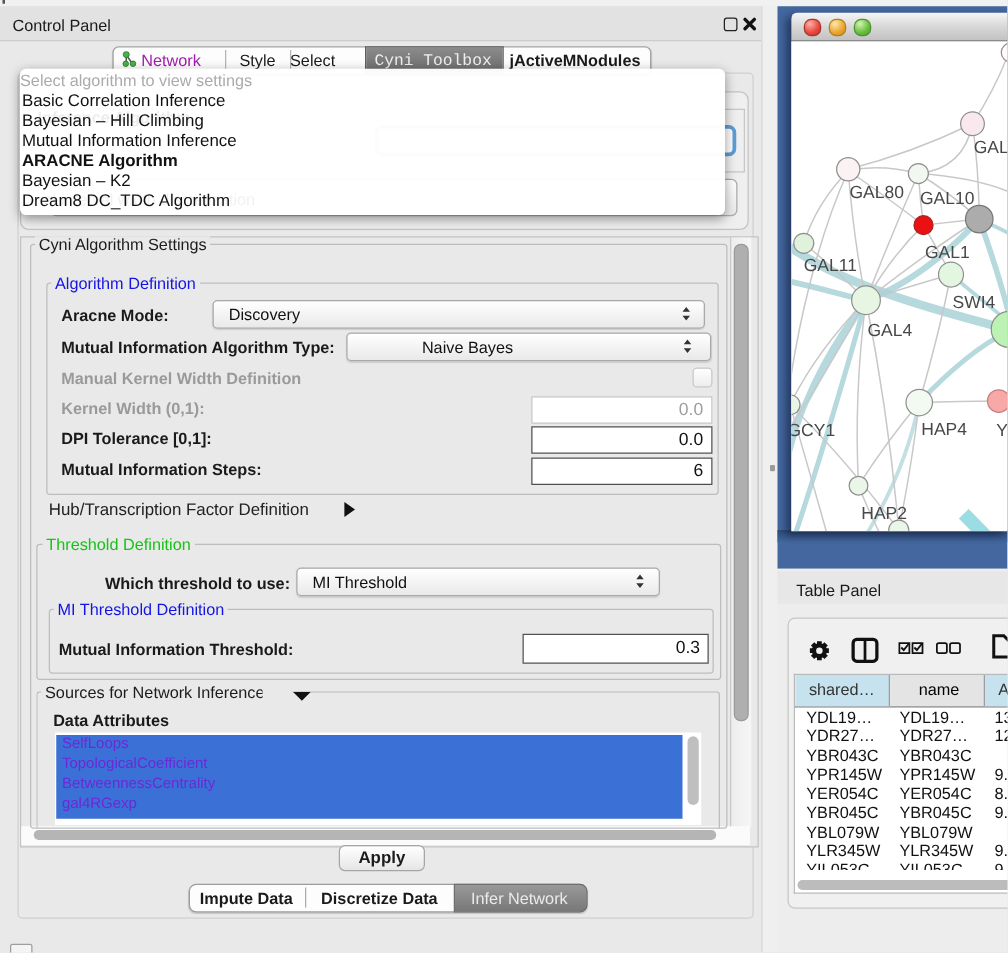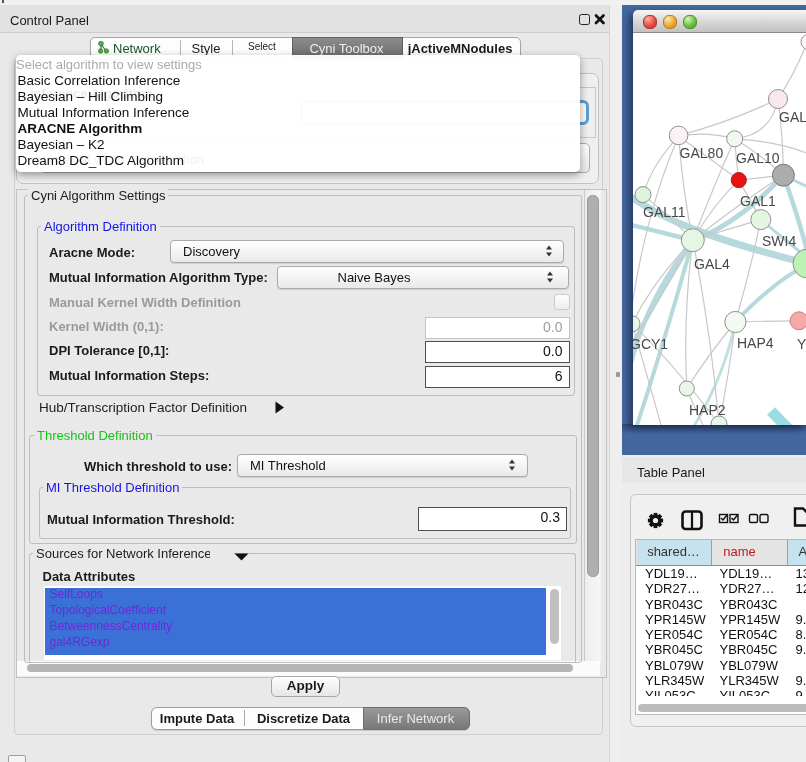--- a/index.html
+++ b/index.html
@@ -144,21 +144,21 @@
     </g>
 
     <path d="M164,13.5 h8 l6,6 v11 h-14 z" fill="none" stroke="#111" stroke-width="2.4"></path>
   </svg>
 
   <div class="abs" style="left:3.5px;top:44px;width:178px;height:174px;background:#FFF;border:1px solid #B9B9B9;border-right:none;overflow:hidden;">
     <div class="abs" style="left:0;top:0;width:176px;height:25px;border-bottom:1px solid #8E8E8E;background:#E4E4E4;"></div>
     <div class="abs" style="left:1px;top:0;width:74px;height:25px;background:#C5E2EE;border-right:1px solid #9E9E9E;"></div>
     <div class="abs" style="left:151.5px;top:0;width:25px;height:25px;background:#C5E2EE;border-left:1px solid #9E9E9E;"></div>
     <div class="abs" style="left:1px;top:4px;width:74px;text-align:center;font-size:13px;color:#333;">shared…</div>
-    <div class="abs" style="left:76px;top:4px;width:56px;text-align:center;font-size:13px;color:#b91c1c;">name</div>
+    <div class="abs" style="left:76px;top:4px;width:56px;text-align:right;font-size:13px;color:#000000;">name</div>
     <div class="abs" style="left:163px;top:4px;font-size:13px;color:#333;">A</div>
     <div class="abs" style="left:0;top:26px;width:176px;height:130px;overflow:hidden;">
       <div class="abs" style="left:0;top:0;font-size:13px;color:#111;line-height:15.3px;">
         <div style="padding-left:9.5px;">YDL19…</div>
         <div style="padding-left:9.5px;">YDR27…</div>
         <div style="padding-left:9.5px;">YBR043C</div>
         <div style="padding-left:9.5px;">YPR145W</div>
         <div style="padding-left:9.5px;">YER054C</div>
         <div style="padding-left:9.5px;">YBR045C</div>
         <div style="padding-left:9.5px;">YBL079W</div>
@@ -206,24 +206,24 @@
 <div class="abs" style="left:292px;top:37px;width:109px;height:21px;background:linear-gradient(#8B8B8B,#6B6B6B);border:1px solid #5F5F5F;"></div>
 <div class="abs" style="left:180px;top:40px;width:1px;height:15px;background:#B5B5B5;"></div>
 <div class="abs" style="left:232px;top:40px;width:1px;height:15px;background:#B5B5B5;"></div>
 <svg class="abs" style="left:97px;top:41px;" width="13" height="13">
   <line x1="4" y1="3" x2="9" y2="10" stroke="#555" stroke-width="1.2"></line>
   <line x1="4" y1="3" x2="4" y2="10" stroke="#555" stroke-width="1.2"></line>
   <circle cx="4" cy="2.6" r="2.4" fill="#4DAF4A" stroke="#2A7A28" stroke-width="0.7"></circle>
   <circle cx="3.6" cy="10" r="2.2" fill="#4DAF4A" stroke="#2A7A28" stroke-width="0.7"></circle>
   <circle cx="9.4" cy="10" r="2.2" fill="#4DAF4A" stroke="#2A7A28" stroke-width="0.7"></circle>
 </svg>
-<div class="abs" style="left:113px;top:41px;font-size:13px;color:#14532d;">Network</div>
+<div class="abs" style="left:113px;top:41px;font-size:13px;color:#a21caf;">Network</div>
 <div class="abs" style="left:180px;top:41px;width:52px;text-align:center;font-size:13px;color:#1a1a1a;">Style</div>
-<div class="abs" style="left:232px;top:41px;width:60px;text-align:center;font-size:10px;color:#1a1a1a;">Select</div>
-<div class="abs" style="left:292px;top:41px;width:109px;text-align:center;font-size:13px;color:#EFEFEF;">Cyni Toolbox</div>
+<div class="abs" style="left:232px;top:41px;width:60px;text-align:left;font-size:13px;color:#1a1a1a;">Select</div>
+<div class="abs" style="left:292px;top:41px;width:109px;text-align:center;font-size:13px;color:#EFEFEF;font-family:Liberation Mono, monospace;">Cyni Toolbox</div>
 <div class="abs" style="left:401px;top:41px;width:118px;text-align:center;font-size:13px;font-weight:bold;color:#1a1a1a;">jActiveMNodules</div>
 
 <div class="abs" style="left:16px;top:73px;width:581px;height:109px;background:#EFEFEF;border:1px solid #C3C3C3;border-radius:7px;"></div>
 <div class="abs" style="left:24px;top:87px;width:570px;height:49px;border:1px solid #C6C6C6;background:#EFEFEF;"></div>
 <div class="abs" style="left:300px;top:100px;width:283px;height:19px;border:3px solid #5E9CD3;border-radius:6px;background:#FDFDFD;"></div>
 <div class="abs" style="left:40px;top:143px;width:548px;height:28px;border:1px solid #ABABAB;border-radius:5px;background:linear-gradient(#FFF,#E9E9E9);"></div>
 
 <div class="abs" style="left:16px;top:189px;width:589px;height:487px;border:1px solid #C2C2C2;background:#E9E9E9;"></div>
 <div class="abs" style="left:584px;top:190px;width:16px;height:472px;background:linear-gradient(90deg,#EDEDED,#F6F6F6);border-left:1px solid #C9C9C9;"></div>
 <div class="abs" style="left:586.5px;top:195px;width:10px;height:380px;background:#AFAFAF;border:1px solid #9A9A9A;border-radius:5.5px;"></div>

